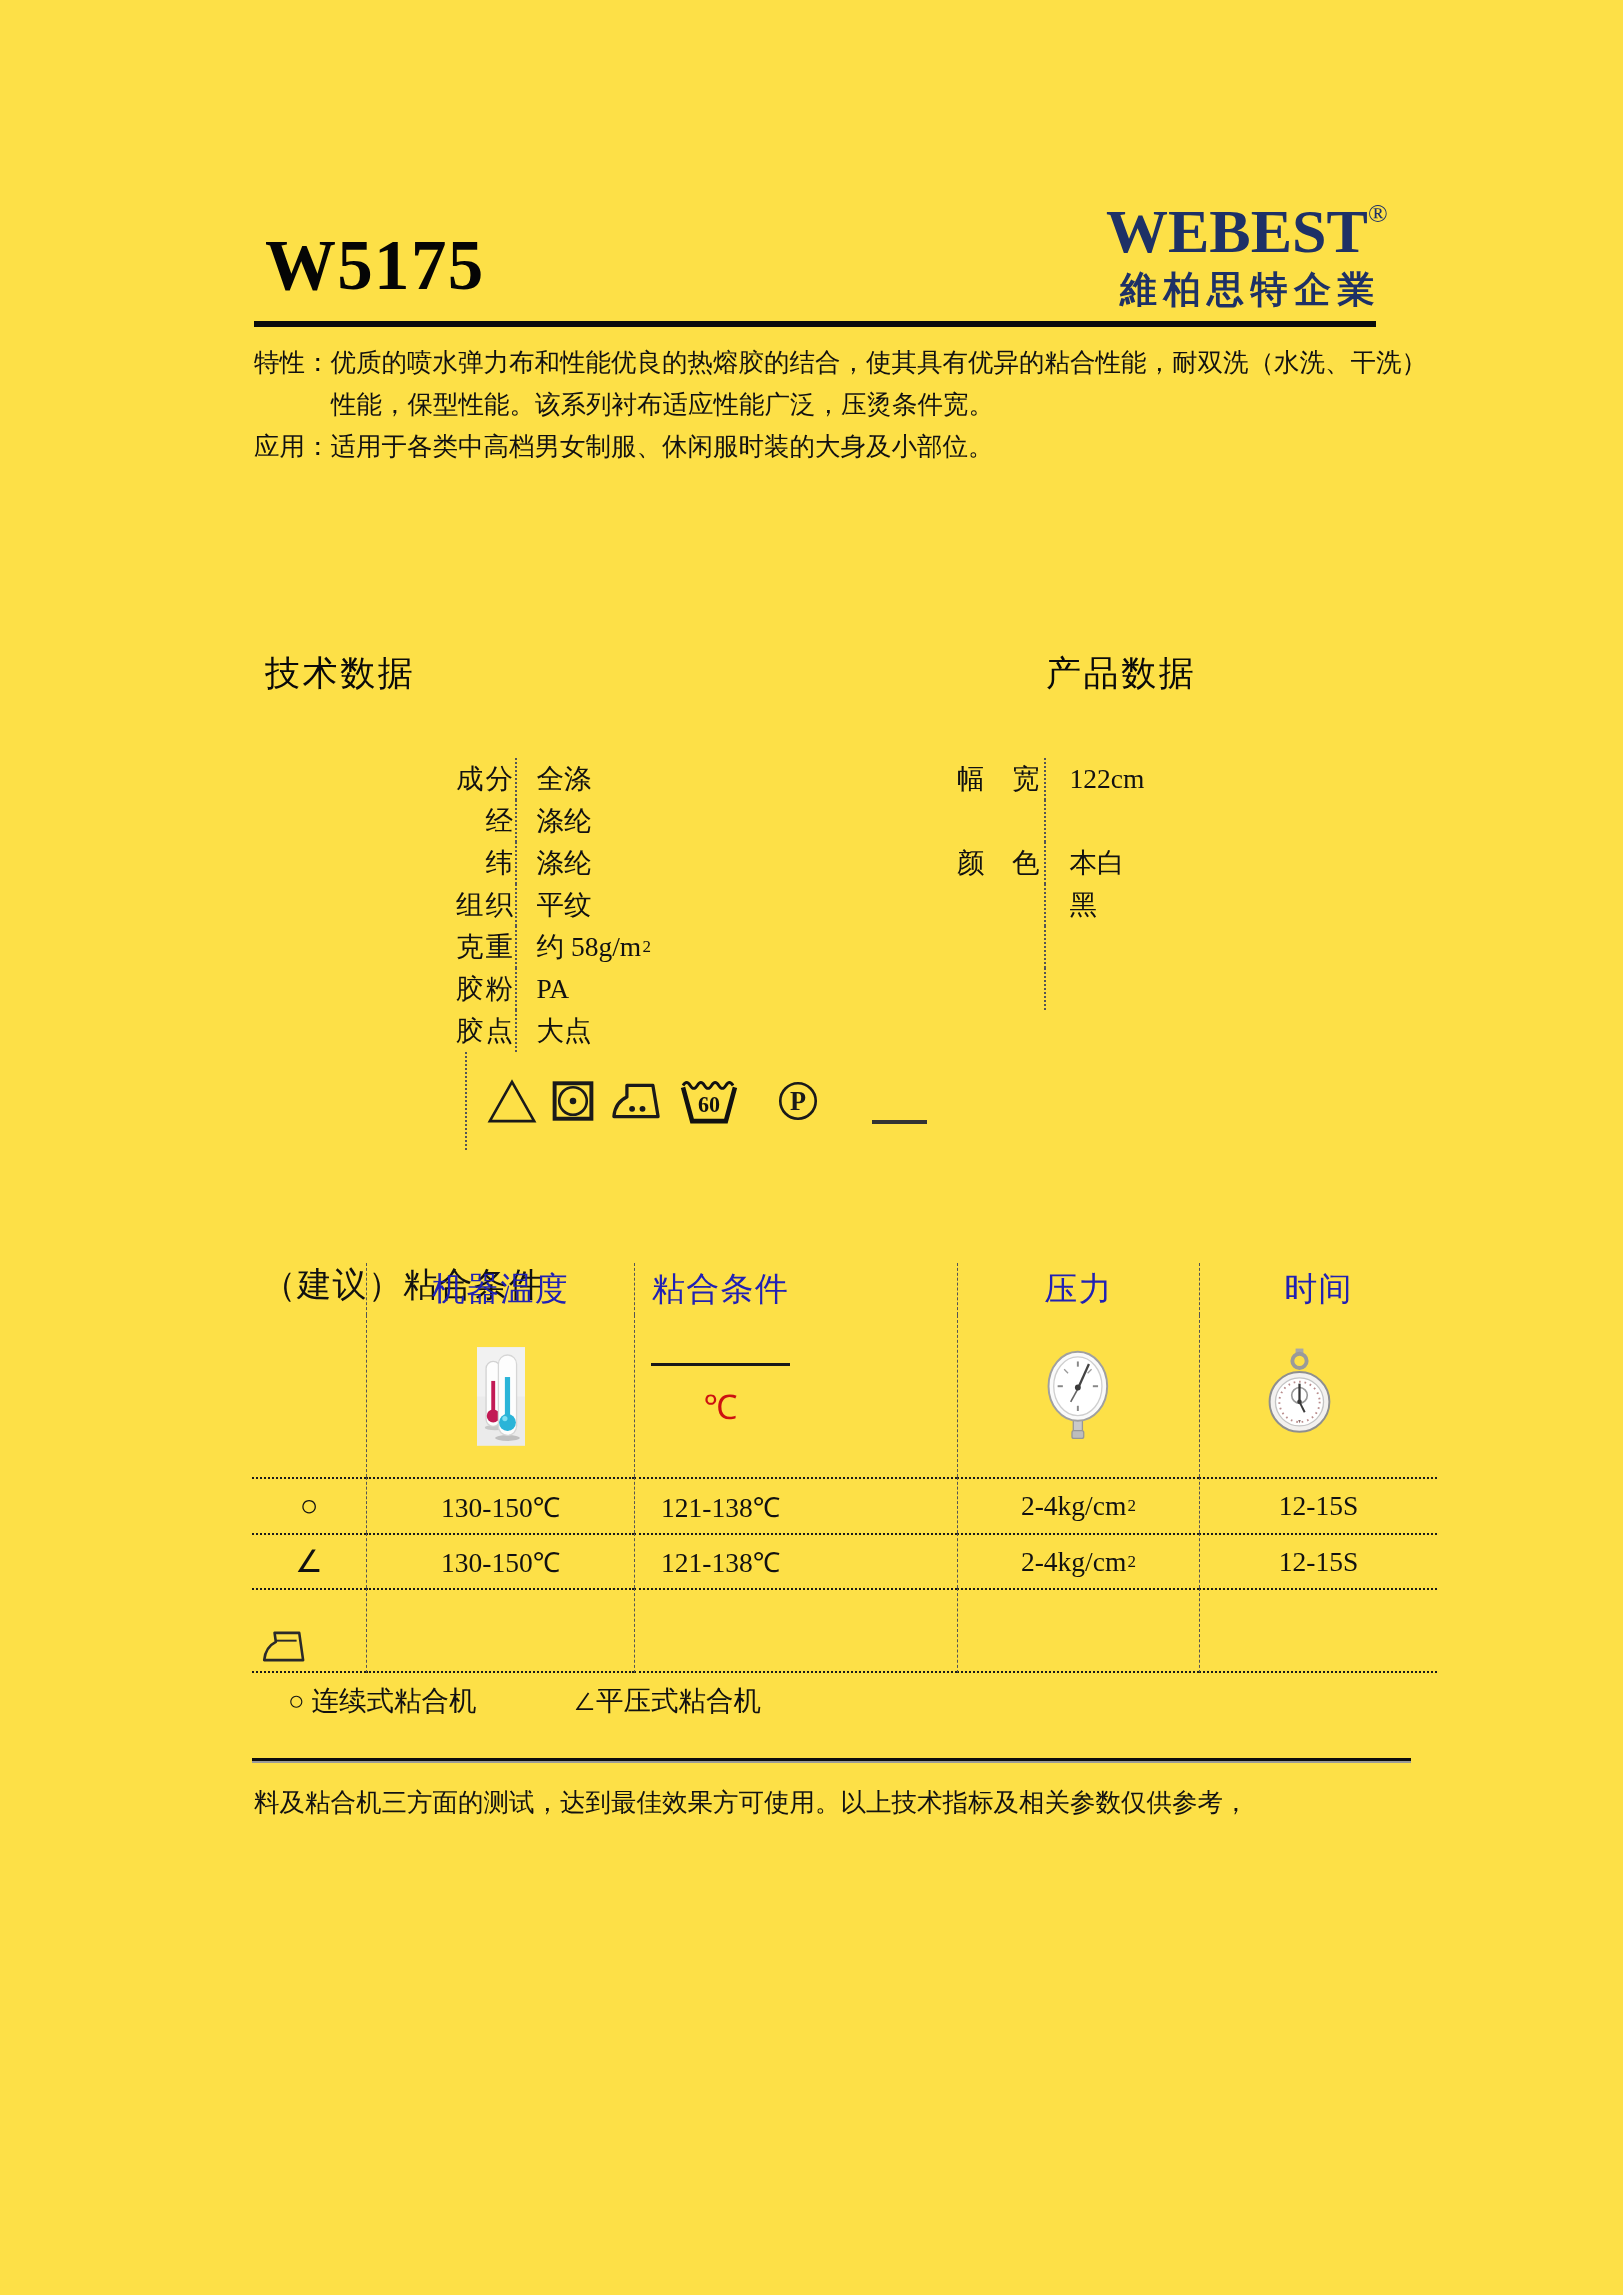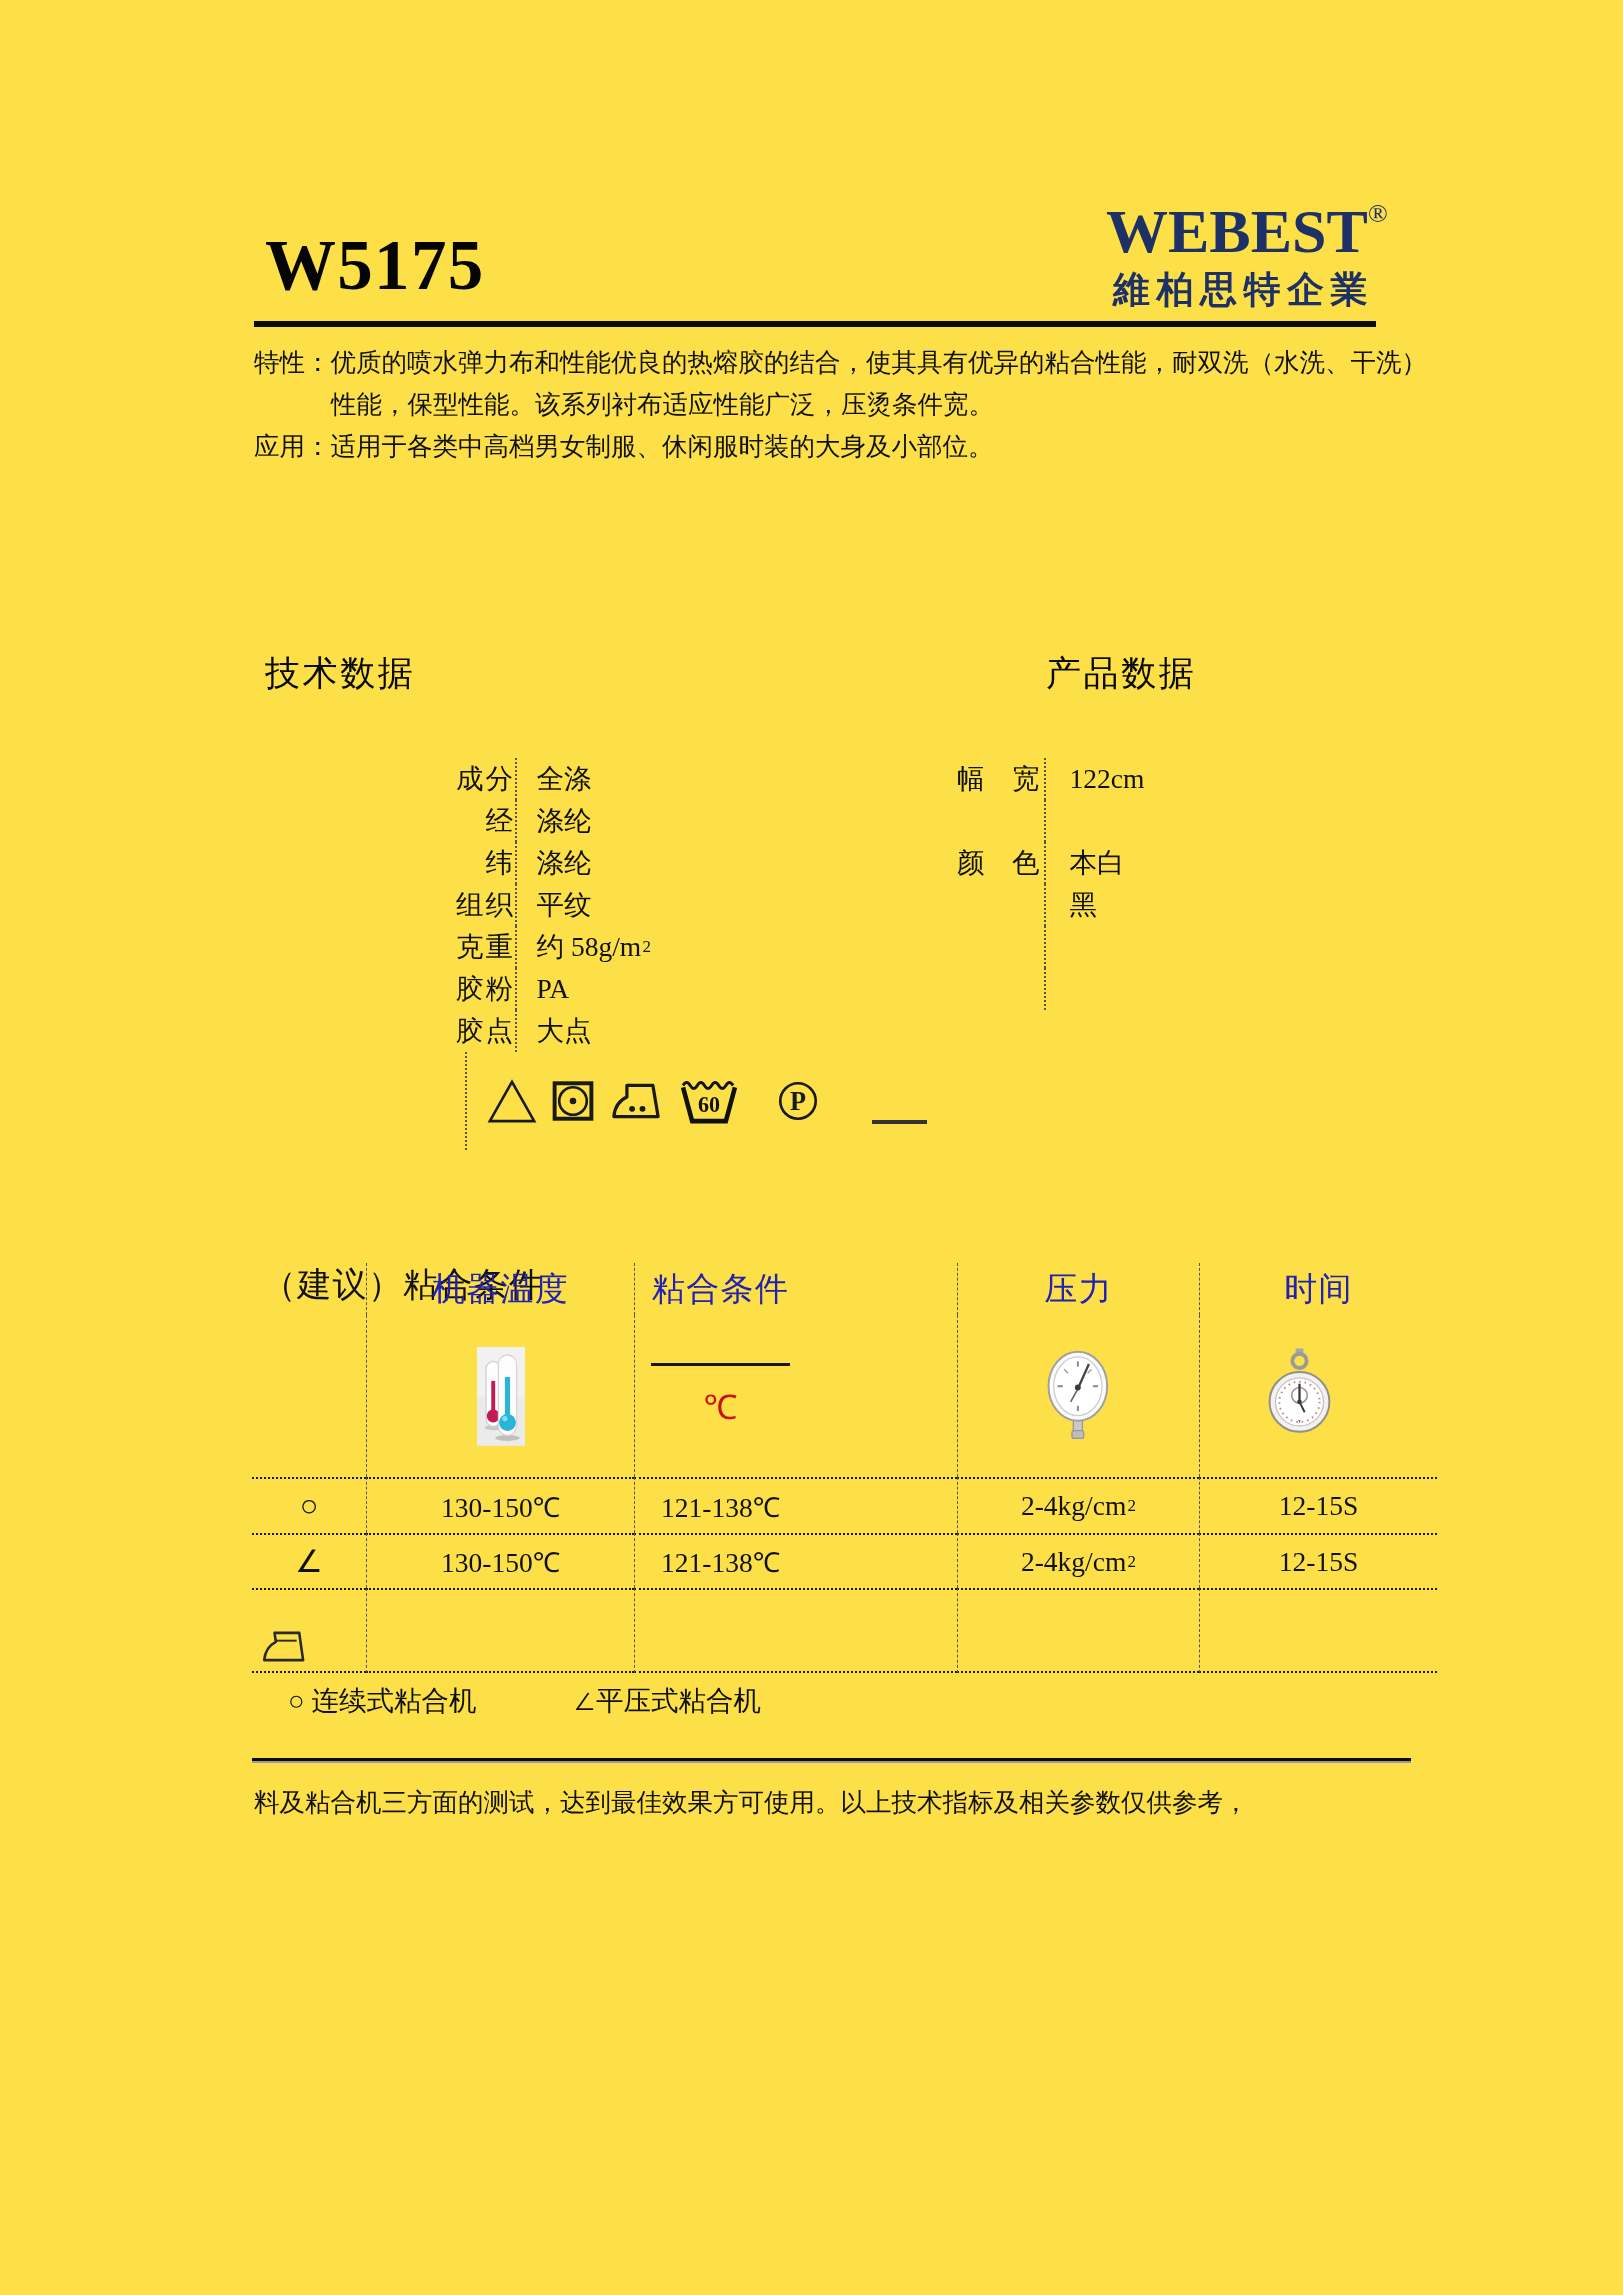--- a/index.html
+++ b/index.html
@@ -6,21 +6,21 @@
   body { background:#888; font-family:"Liberation Serif", serif; }
   .page {
     position:relative; width:1623px; height:2295px; background:#fde047;
     margin:0 auto; overflow:hidden; color:#111;
   }
   
   .title {
     position:absolute; left:265px; top:230px; font-size:71px; font-weight:bold;
     line-height:1; letter-spacing:1.3px; color:#050505;
   }
-  .logo { position:absolute; left:1106px; top:202px; width:275px; text-align:center; color:#1e3166; }
+  .logo { position:absolute; left:1106px; top:202px; width:275px; text-align:right; color:#1e3166; }
   .logo-en { font-size:62px; font-weight:bold; line-height:0.9; letter-spacing:0px; white-space:nowrap; }
   .logo-reg { font-size:26px; vertical-align:30px; font-weight:normal; }
   .logo-cn { font-size:37px; font-weight:bold; letter-spacing:6.5px; margin-top:5.2px; white-space:nowrap; }
   .rule-top { position:absolute; left:254px; top:321px; width:1122px; height:5.9px; background:#0b0b0b; }
   
   .intro { position:absolute; left:254px; top:342px; font-size:25.5px; line-height:42px; white-space:nowrap; }
   .intro .indent { padding-left:77px; }
   
   .sec-title { position:absolute; font-size:35px; letter-spacing:2.6px; color:#0a0a0a; }
   .sec-tech { left:265px; top:650px; }

